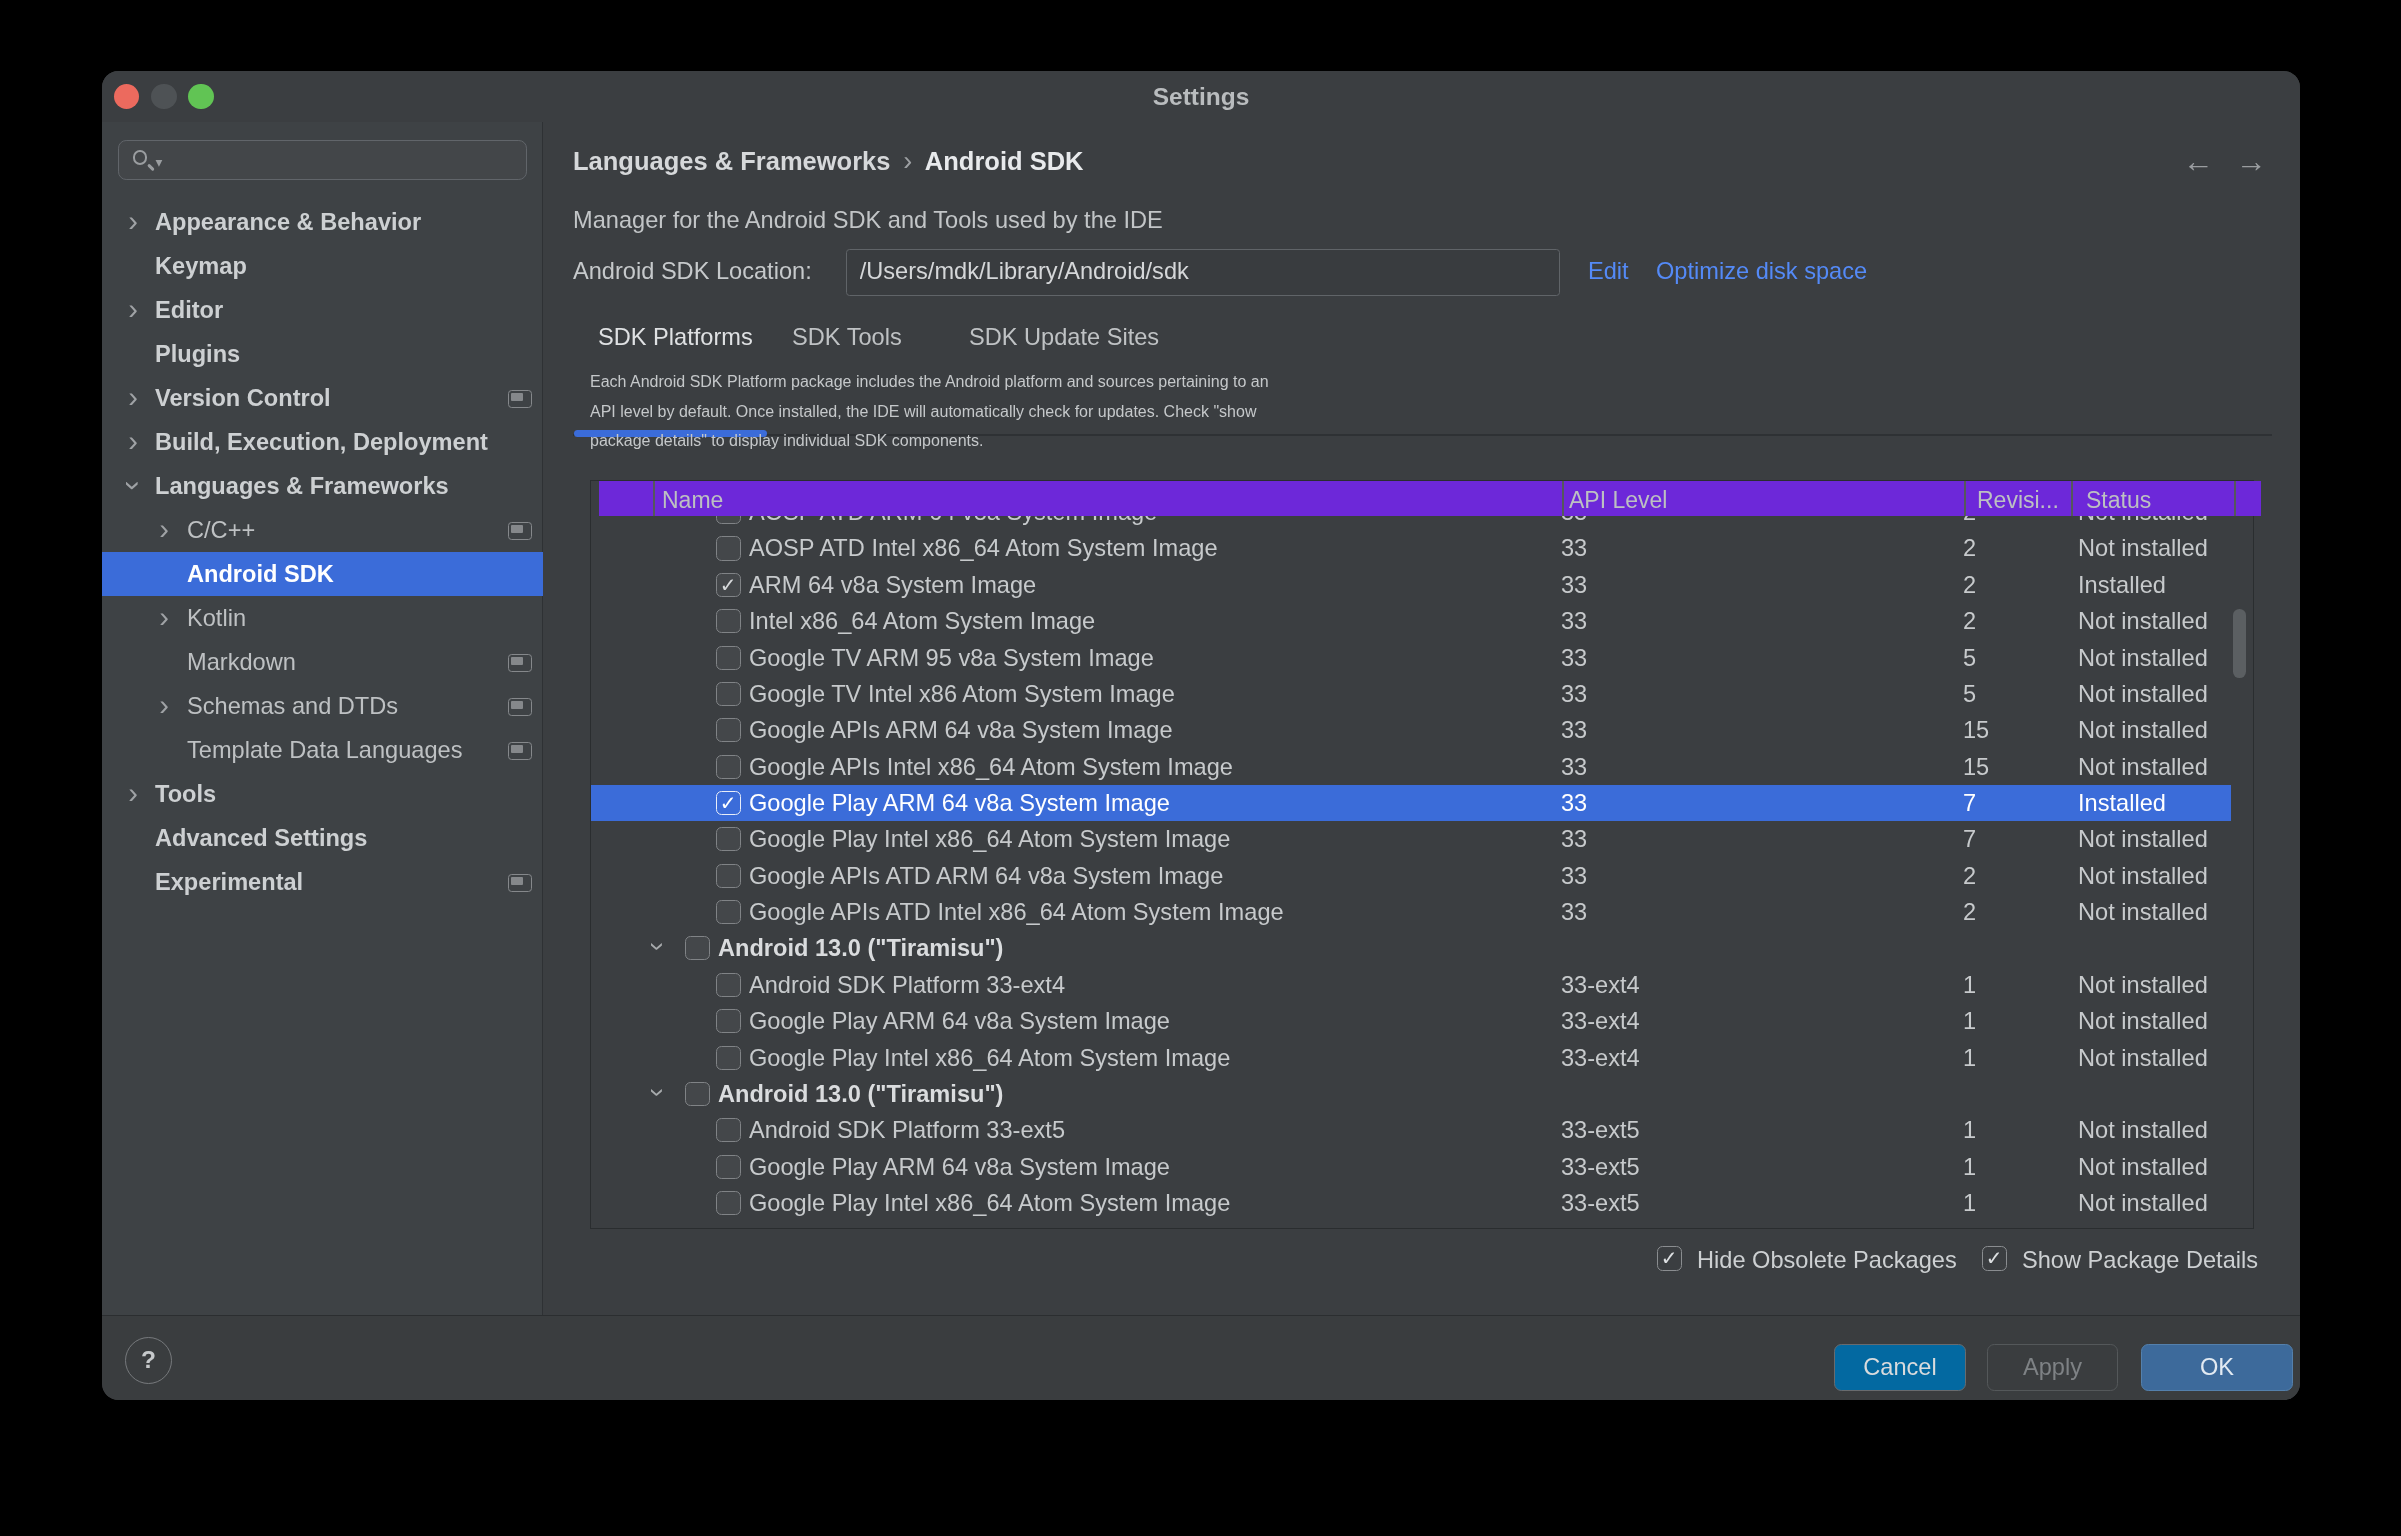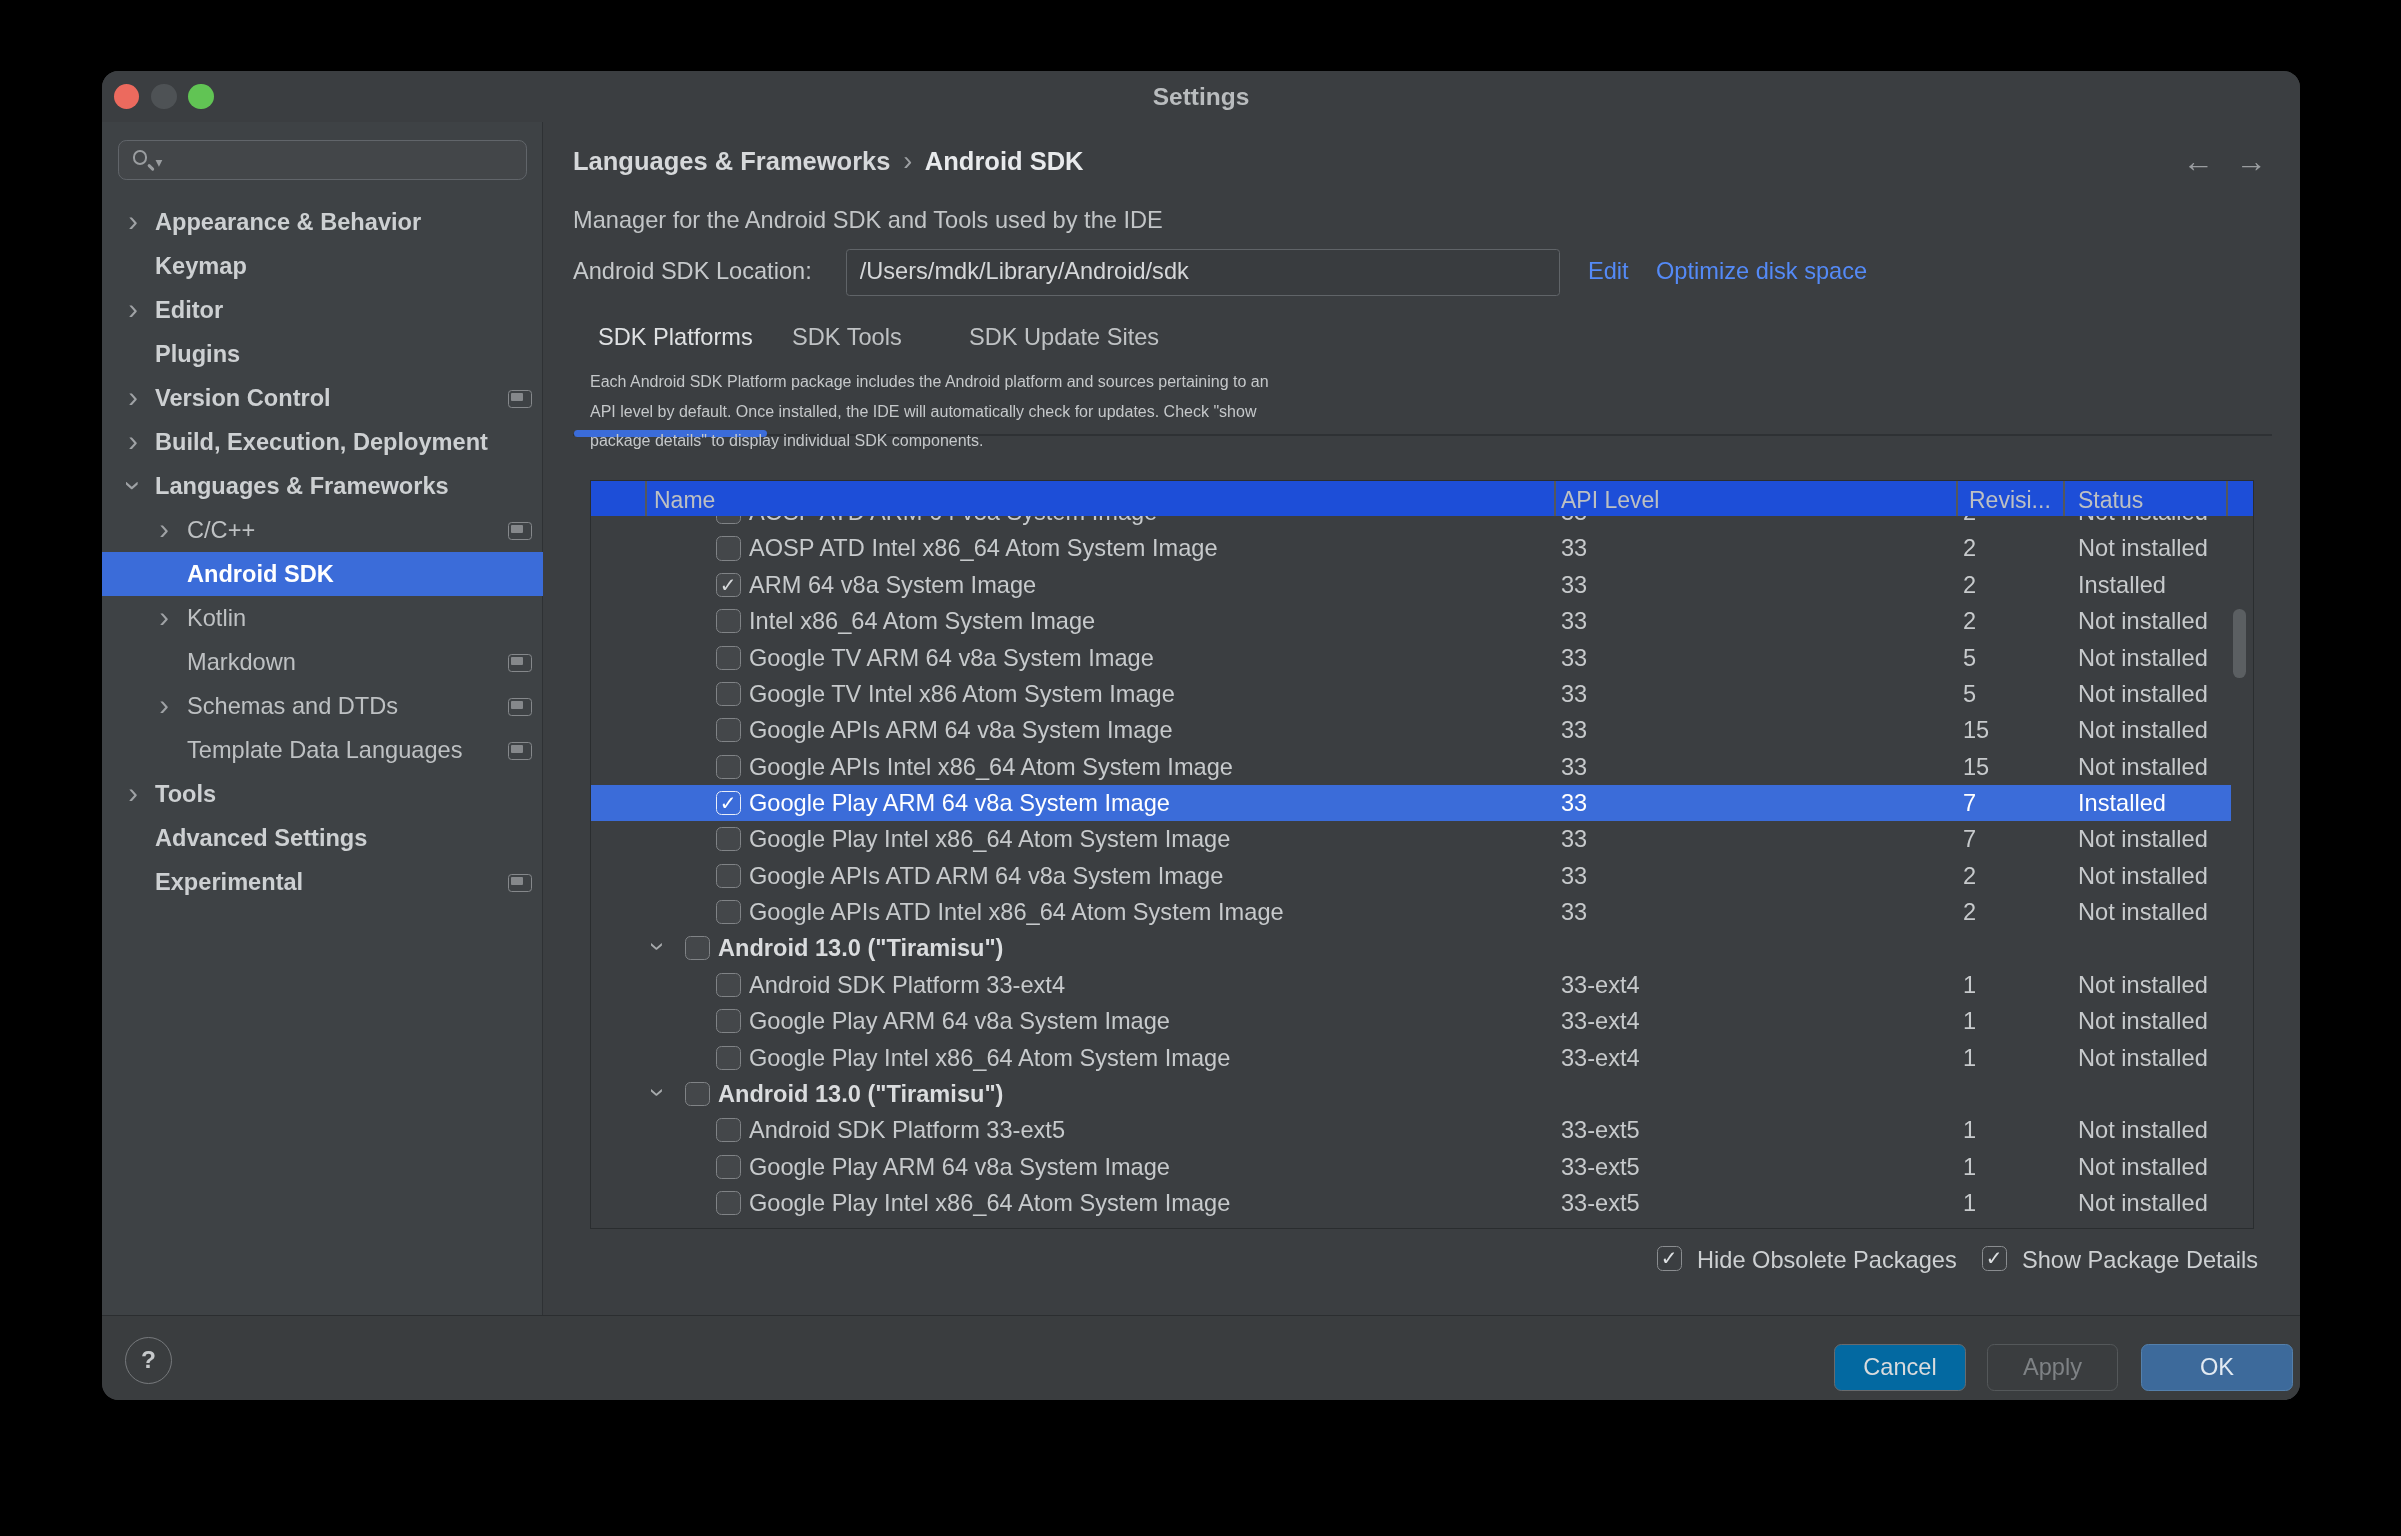--- a/index.html
+++ b/index.html
@@ -81,21 +81,21 @@
   .tab-divider{position:absolute;left:471px;top:363px;width:1699px;height:1.8px;background:#2E3134;}
   .tab-underline{position:absolute;left:472px;top:359px;width:193px;height:7.3px;border-radius:3.6px;
                  background:var(--accent);}
 
   
   .desc{position:absolute;left:488px;top:296px;font-size:16px;line-height:29.5px;color:#C5C8CA;}
 
   
   .pkg-table{position:absolute;left:488px;top:409px;width:1664px;height:749px;
              border:1.8px solid #2A2D2F;}
-  .thead{position:absolute;left:0;top:0;width:100%;height:35px;background:#1d4ed8;}
+  .thead{position:absolute;left:8px;top:0;width:100%;height:35px;background:#6d28d9;}
   .th{position:absolute;top:5.5px;font-size:23px;color:#BDC0C2;white-space:nowrap;}
   .th-name{left:63px;} .th-api{left:970px;} .th-rev{left:1378px;} .th-status{left:1487px;}
   .hsep{position:absolute;top:0;width:1.8px;height:35px;background:#55585B;}
   .hs0{left:54px;} .hs1{left:963px;} .hs2{left:1365px;} .hs3{left:1472px;} .hs4{left:1635px;}
   .tbody{position:absolute;left:0;top:35px;width:1661px;height:710px;overflow:hidden;}
   .trow{position:absolute;left:0;width:1640px;height:36px;font-size:23.6px;color:#C7CACC;}
   .trow.sel{background:var(--accent);color:#FFFFFF;}
   .trow span{position:absolute;white-space:nowrap;}
   .g-chev{left:56px;top:0.9px;font-size:27px;color:#A7AAAC;transform:rotate(90deg);width:20px;text-align:center;}
   .cb{width:24.5px;height:24.5px;top:5.5px;border:1.8px solid #808386;border-radius:5.5px;
@@ -278,21 +278,21 @@
         </div>
         <div class="trow" style="top: 87px;">
           <span class="cb"></span>
           <span class="r-name">Intel x86_64 Atom System Image</span>
           <span class="r-api">33</span>
           <span class="r-rev">2</span>
           <span class="r-status">Not installed</span>
         </div>
         <div class="trow" style="top: 124px;">
           <span class="cb"></span>
-          <span class="r-name">Google TV ARM 64 v8a System Image</span>
+          <span class="r-name">Google TV ARM 95 v8a System Image</span>
           <span class="r-api">33</span>
           <span class="r-rev">5</span>
           <span class="r-status">Not installed</span>
         </div>
         <div class="trow" style="top: 160px;">
           <span class="cb"></span>
           <span class="r-name">Google TV Intel x86 Atom System Image</span>
           <span class="r-api">33</span>
           <span class="r-rev">5</span>
           <span class="r-status">Not installed</span>

